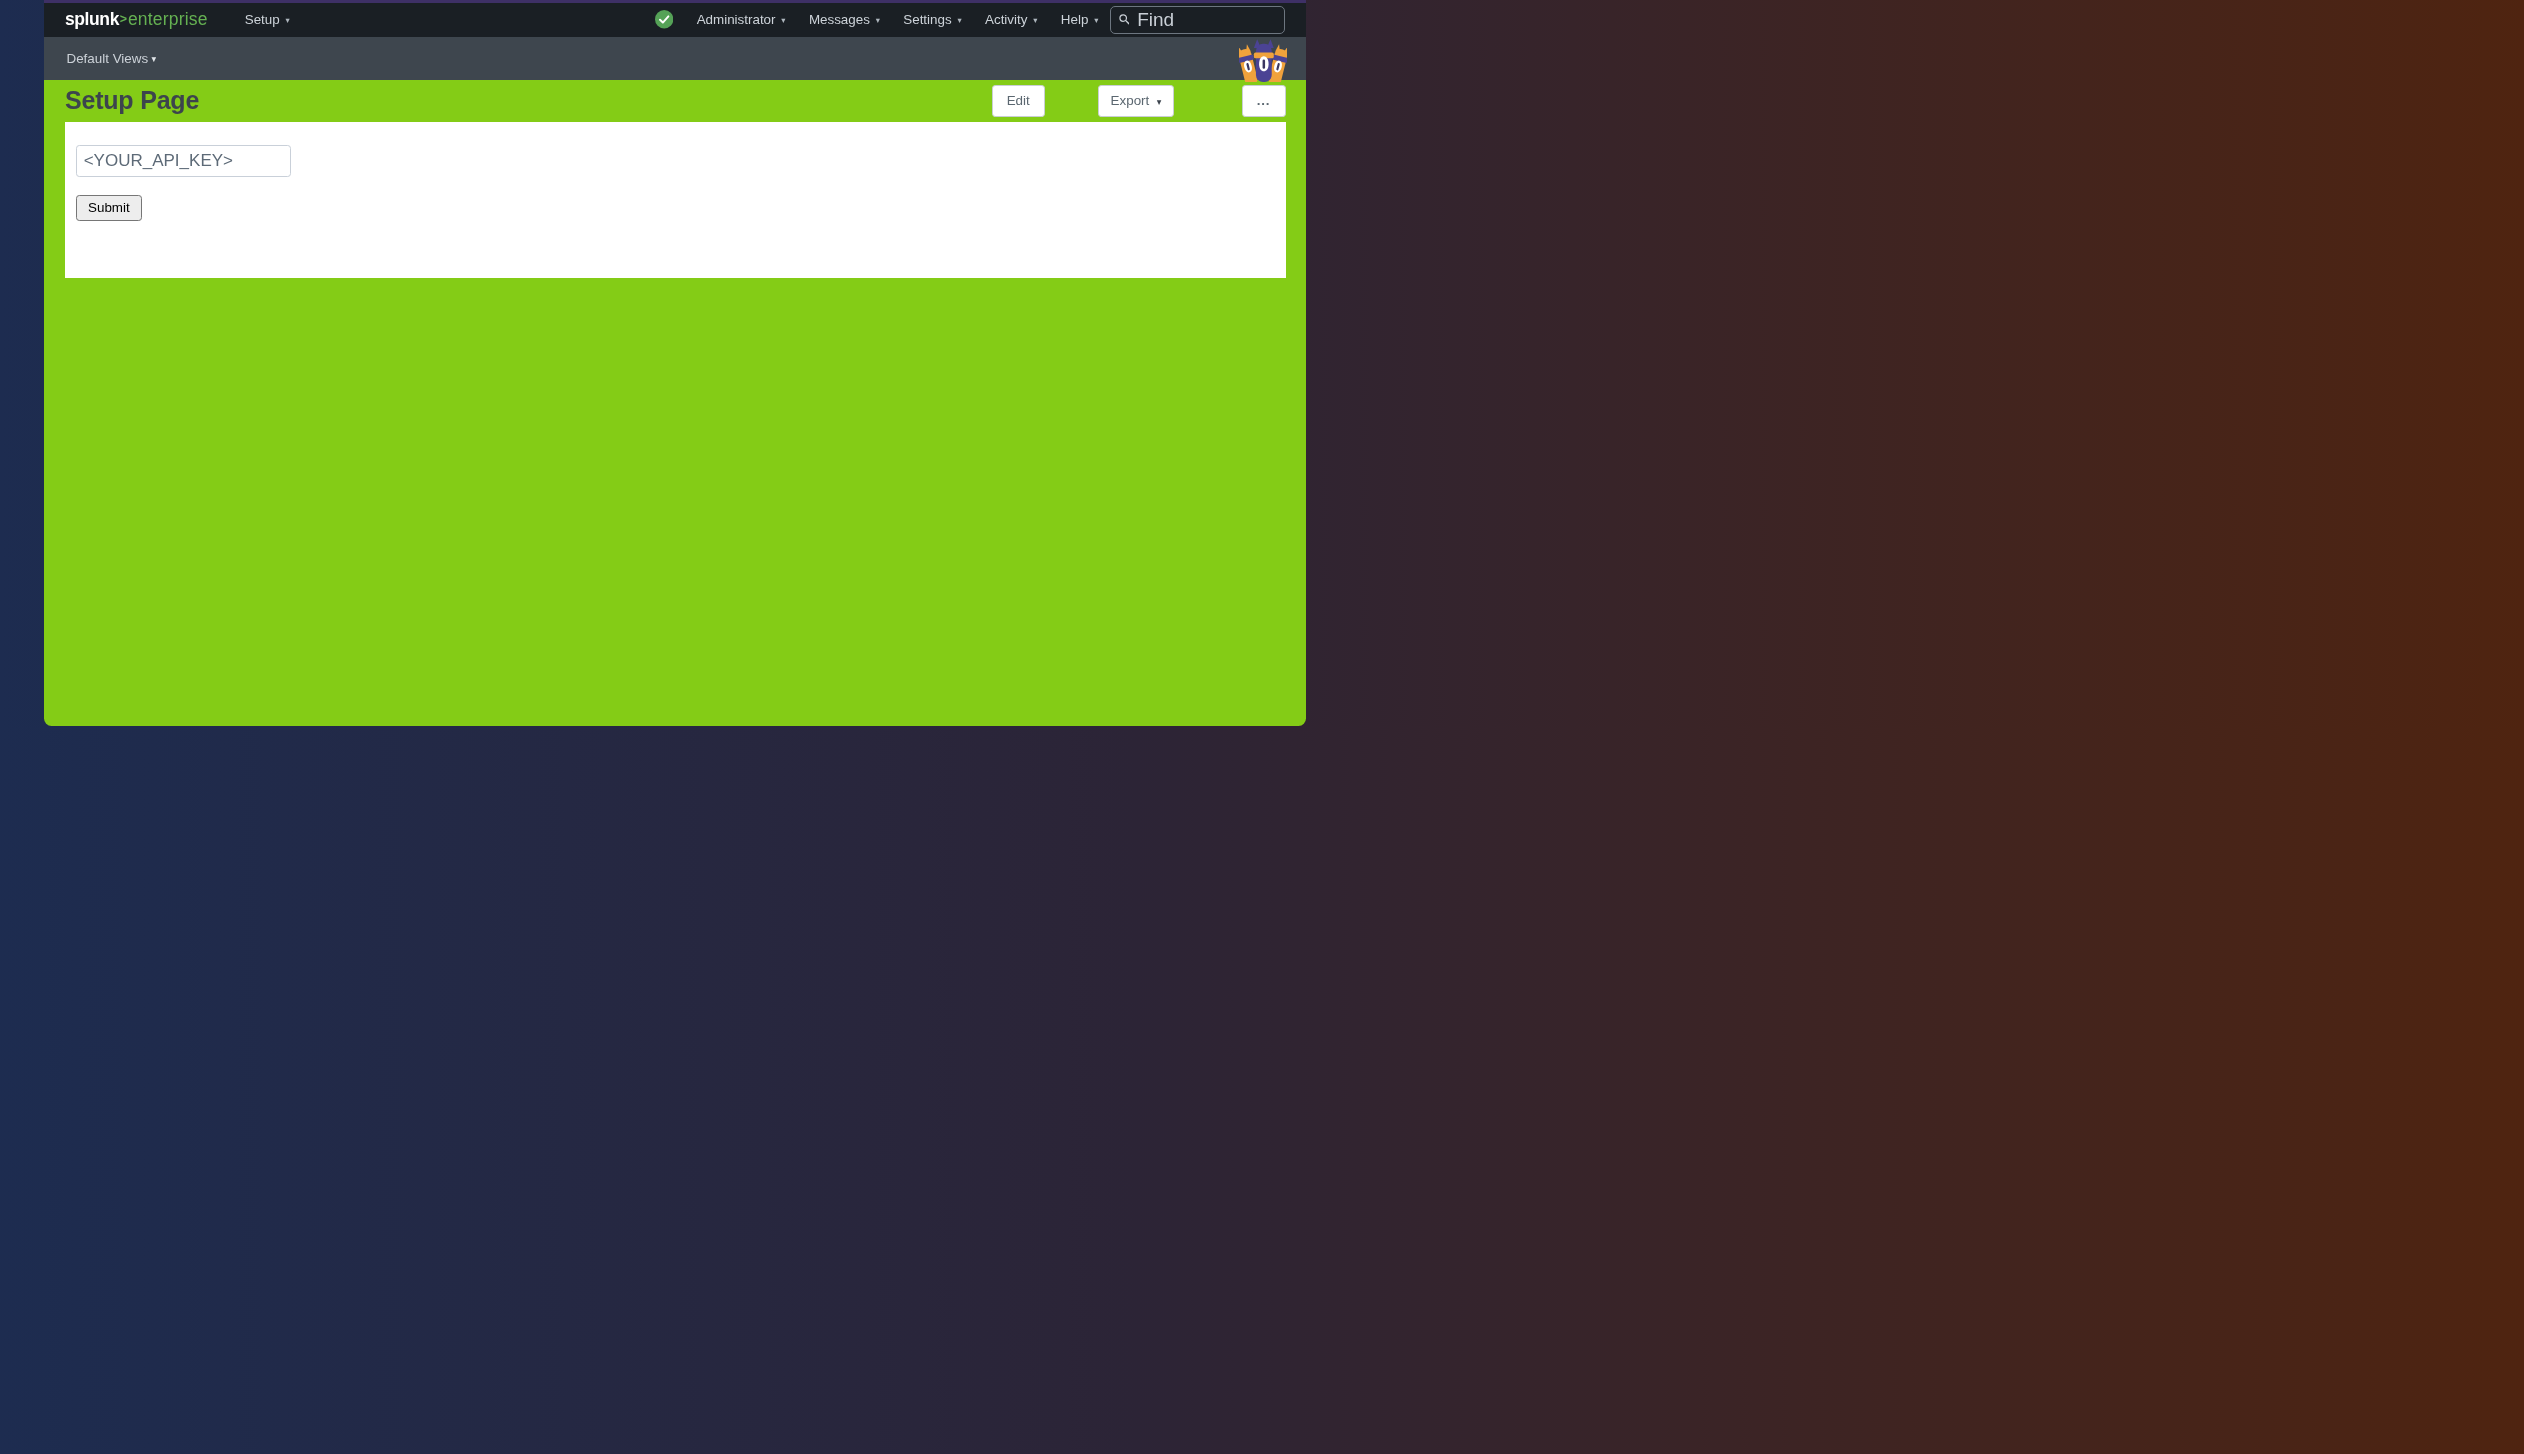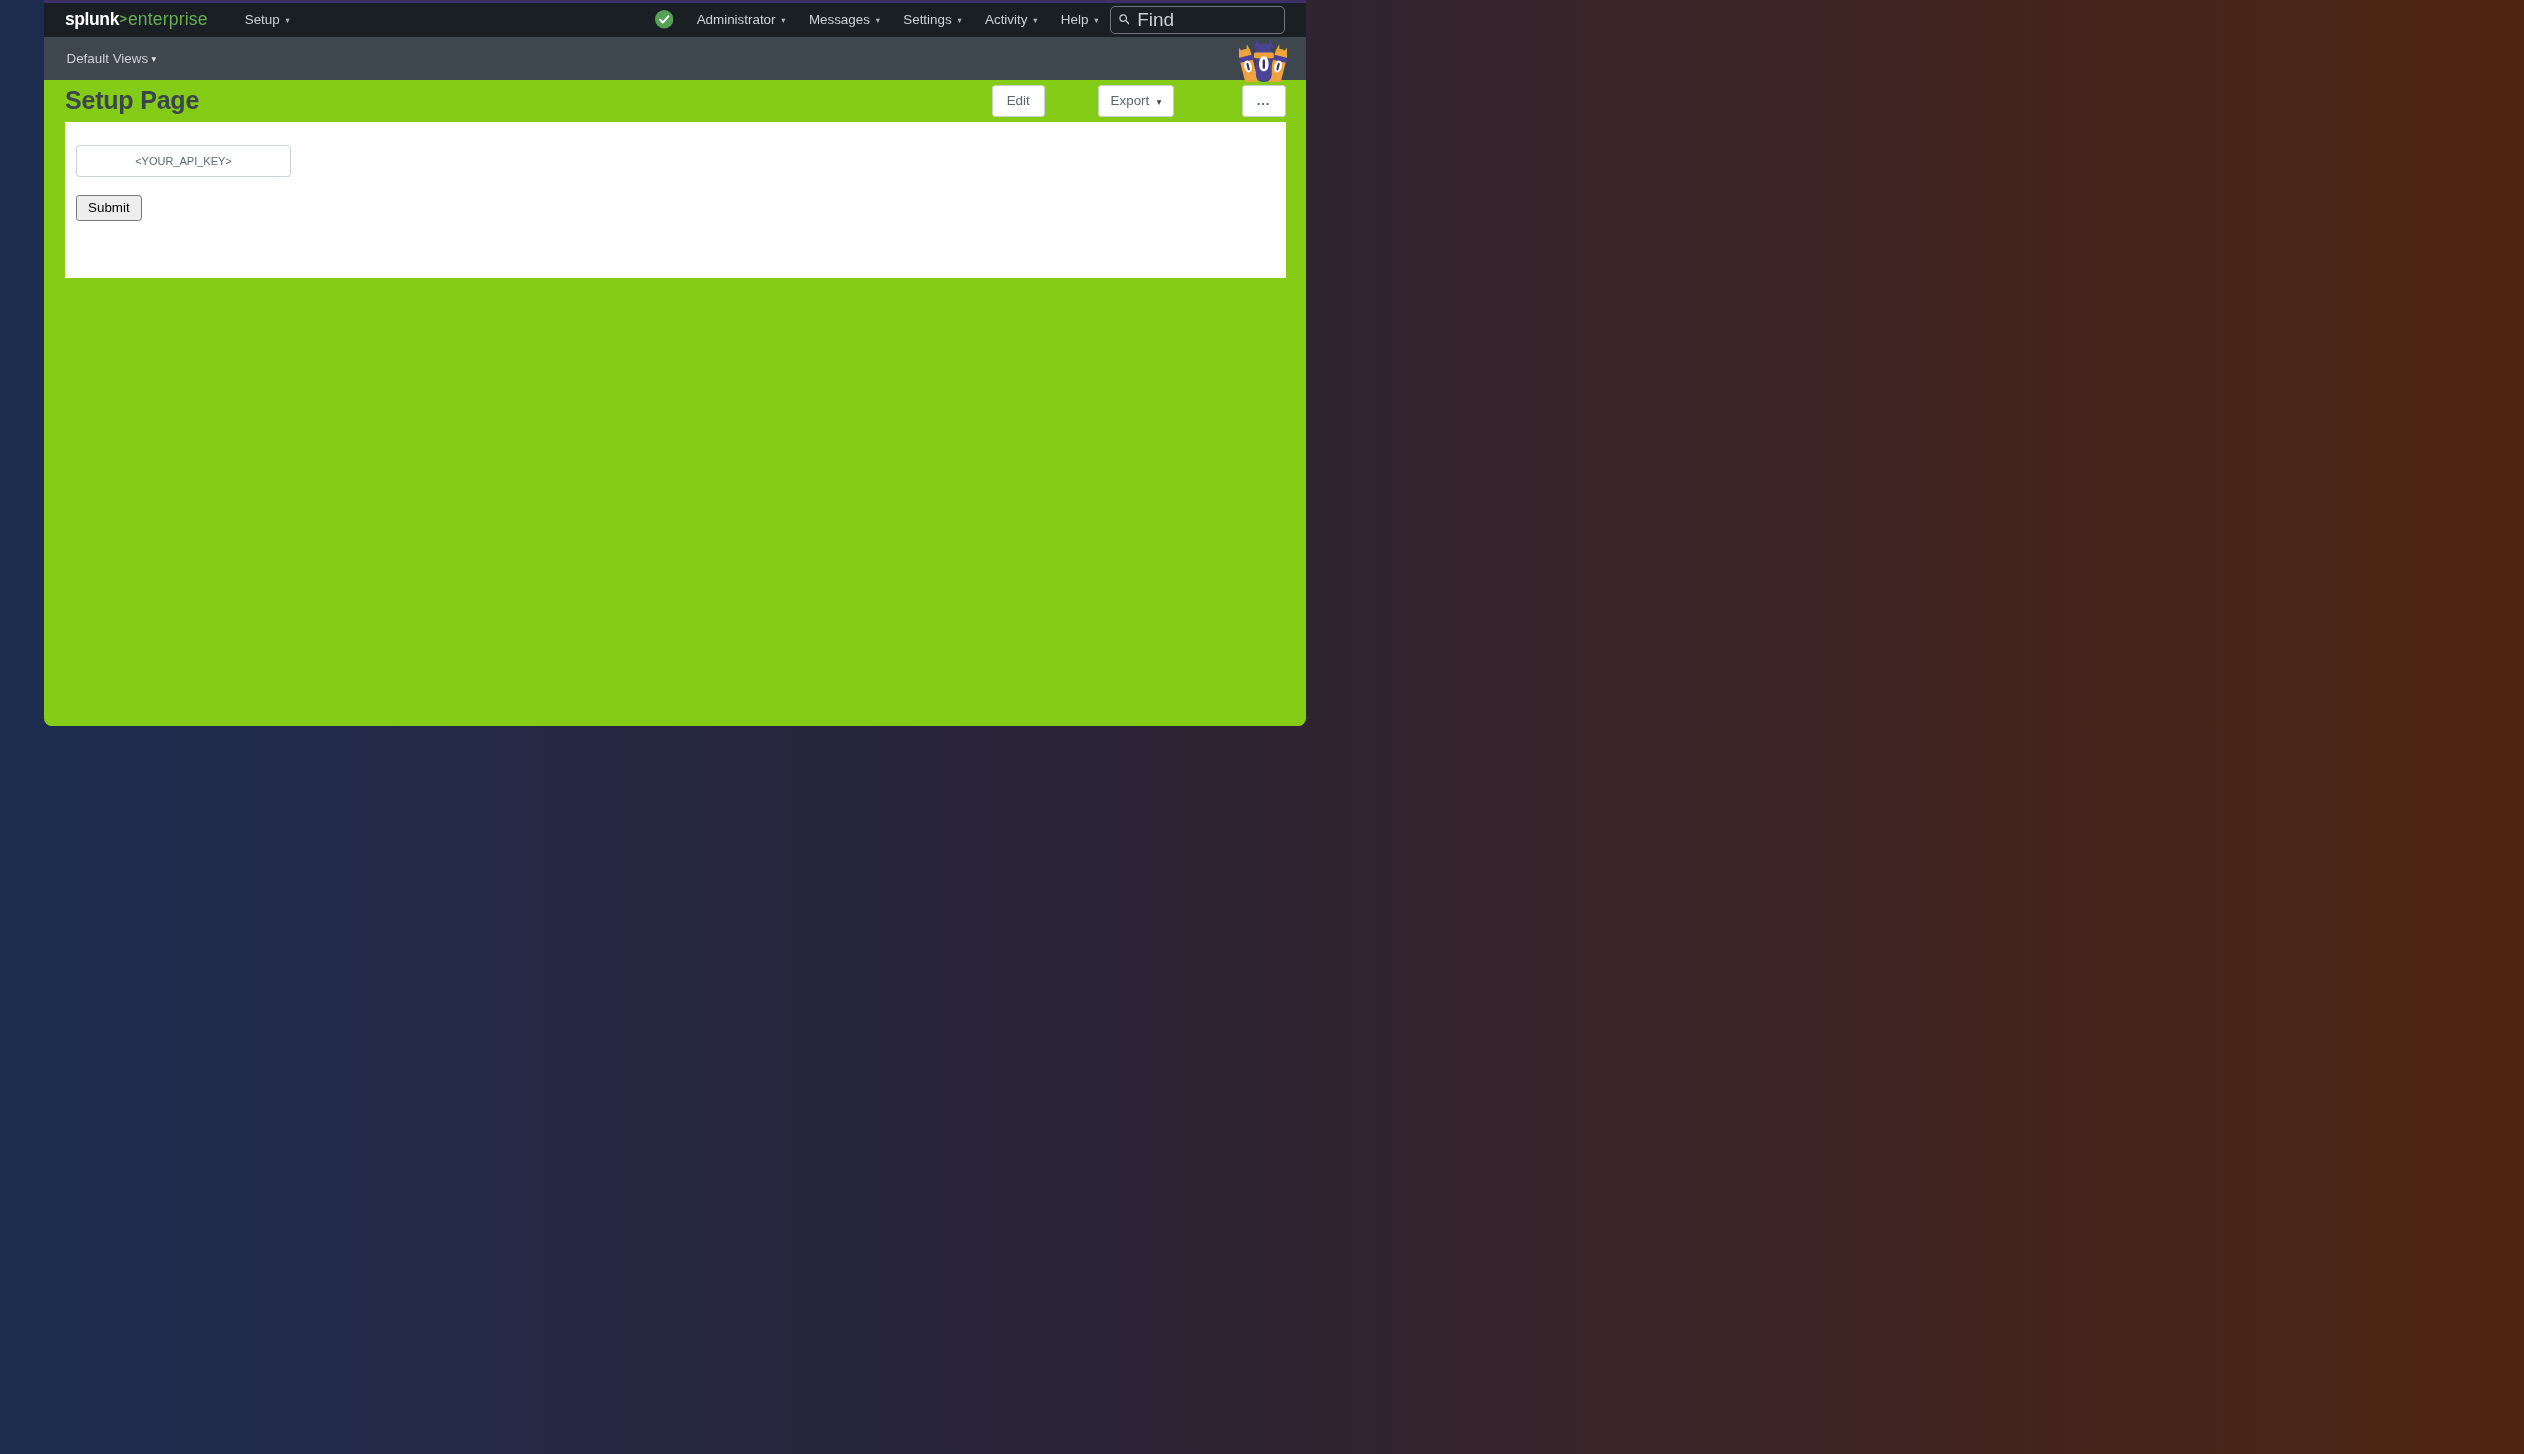--- a/index.html
+++ b/index.html
@@ -64,21 +64,21 @@
   .btn-more { width: 44px; margin-left: 23.4px; font-weight: bold; color: #4a545e; letter-spacing: 0.8px; font-size: 14px; }
   
   .panel {
     margin: 0 20.5px 0 21px; height: 156px; box-sizing: border-box;
     background: #ffffff; padding: 11px;
   }
   .setup-message { margin: 11px 0 0 0; font-size: 15px; color: #3f4a54; }
   .api-input {
     display: block; margin-top: 12.5px; width: 215px; height: 32px; box-sizing: border-box;
     border: 0.8px solid #c9d0d9; border-radius: 3.3px; padding: 0 6.7px;
-    font-size: 11px; color: #5d6a77; font-family: inherit; outline: none; background: #fff; text-align: center;
+    font-size: 17px; color: #5d6a77; font-family: inherit; outline: none; background: #fff;
   }
   .submit {
     display: block; margin-top: 17.5px; height: 26px; padding: 0 11px;
     background: #ededed; border: 0.8px solid #767676; border-radius: 3.3px;
     font-size: 13.4px; color: #000000; font-family: inherit; cursor: pointer;
   }
 </style>
 </head>
 <body>
 

